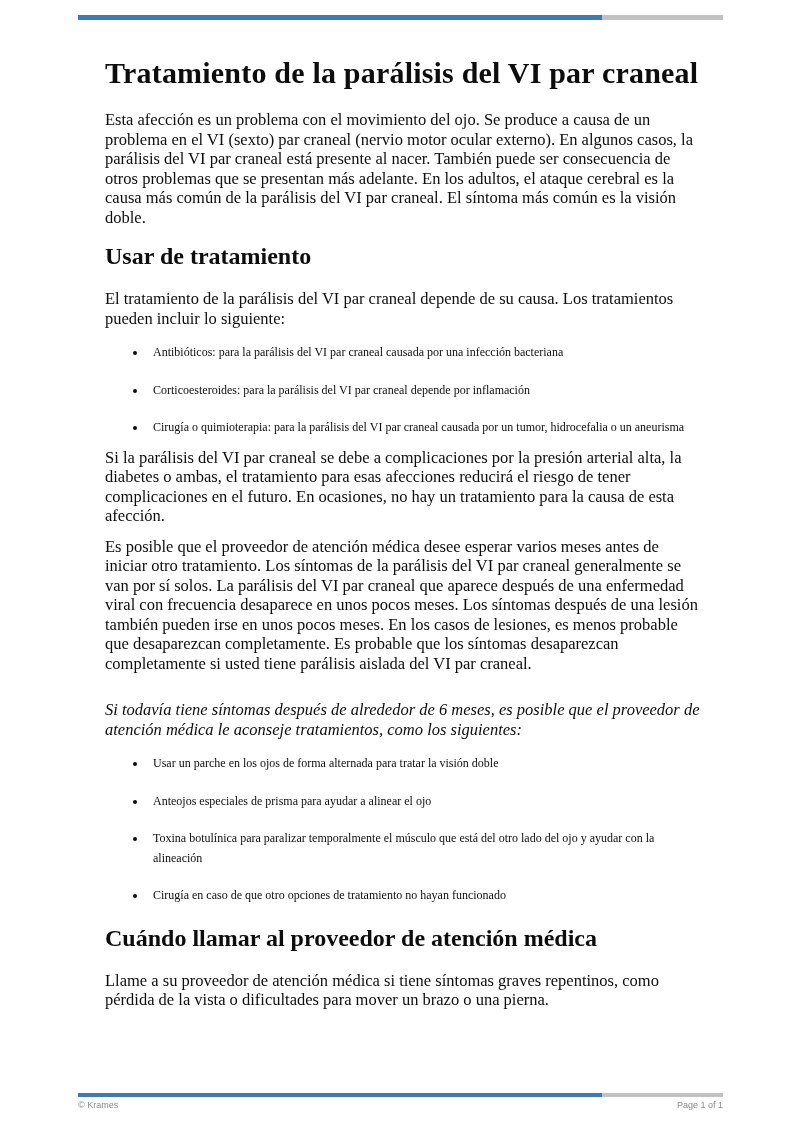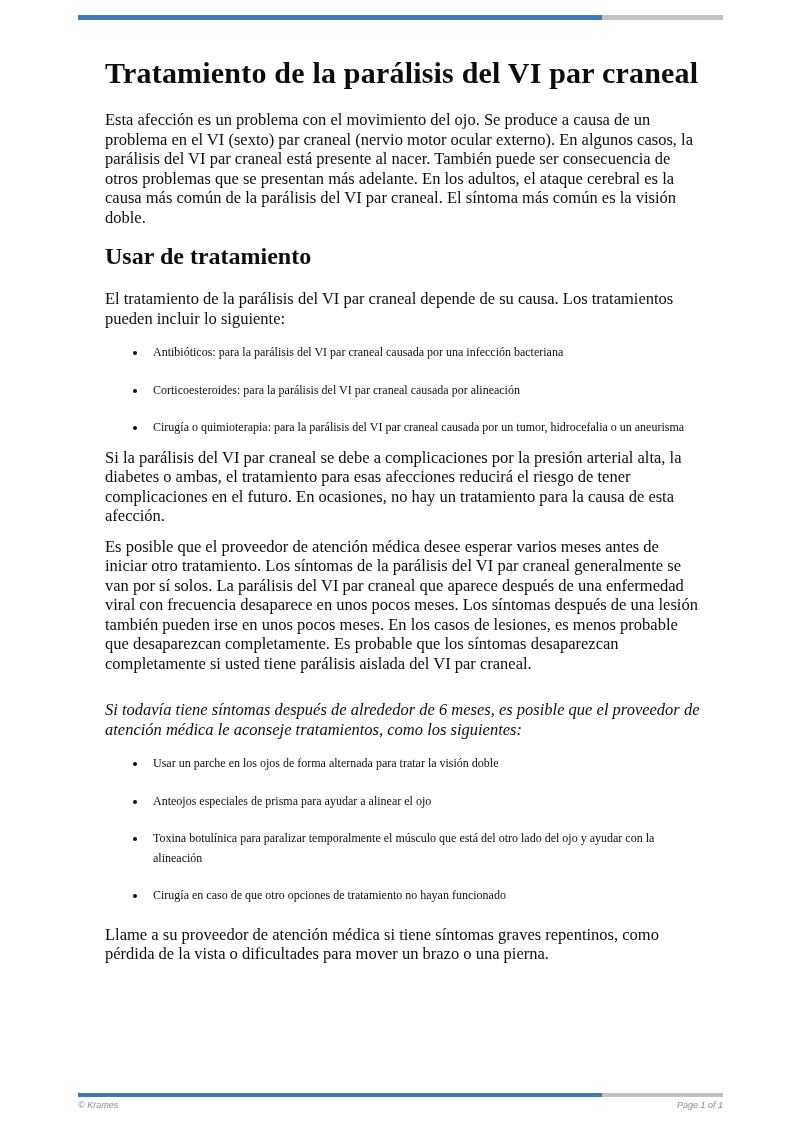--- a/index.html
+++ b/index.html
@@ -72,21 +72,20 @@
   }
   .footer-row {
     margin-left: 78px;
     width: 645px;
     display: flex;
     justify-content: space-between;
     margin-top: 3px;
   }
   .footer-text {
     font-family: "Liberation Sans", sans-serif;
-    font-style: italic;
     font-size: 9px;
     color: #8A8A8A;
   }
 </style>
 </head>
 <body>
 
 <div class="page">
 
   <div class="rule rule-top">
@@ -99,37 +98,38 @@
     <h1 class="doc-title">Tratamiento de la parálisis del VI par craneal</h1>
 
     <p class="body-text">Esta afección es un problema con el movimiento del ojo. Se produce a causa de un problema en el VI (sexto) par craneal (nervio motor ocular externo). En algunos casos, la parálisis del VI par craneal está presente al nacer. También puede ser consecuencia de otros problemas que se presentan más adelante. En los adultos, el ataque cerebral es la causa más común de la parálisis del VI par craneal. El síntoma más común es la visión doble.</p>
 
     <h2 class="section-heading">Usar de tratamiento</h2>
 
     <p class="body-text">El tratamiento de la parálisis del VI par craneal depende de su causa. Los tratamientos pueden incluir lo siguiente:</p>
 
     <ul class="bullet-list">
       <li>Antibióticos: para la parálisis del VI par craneal causada por una infección bacteriana</li>
-      <li>Corticoesteroides: para la parálisis del VI par craneal causada por alineación</li>
+      <li>Corticoesteroides: para la parálisis del VI par craneal depende por inflamación</li>
       <li>Cirugía o quimioterapia: para la parálisis del VI par craneal causada por un tumor, hidrocefalia o un aneurisma</li>
     </ul>
 
     <p class="body-text" style="margin-top:10px;">Si la parálisis del VI par craneal se debe a complicaciones por la presión arterial alta, la diabetes o ambas, el tratamiento para esas afecciones reducirá el riesgo de tener complicaciones en el futuro. En ocasiones, no hay un tratamiento para la causa de esta afección.</p>
 
     <p class="body-text" style="margin-top:11px;">Es posible que el proveedor de atención médica desee esperar varios meses antes de iniciar otro tratamiento. Los síntomas de la parálisis del VI par craneal generalmente se van por sí solos. La parálisis del VI par craneal que aparece después de una enfermedad viral con frecuencia desaparece en unos pocos meses. Los síntomas después de una lesión también pueden irse en unos pocos meses. En los casos de lesiones, es menos probable que desaparezcan completamente. Es probable que los síntomas desaparezcan completamente si usted tiene parálisis aislada del VI par craneal.</p>
 
     <p class="body-text" style="margin-top:27px;font-style:italic;">Si todavía tiene síntomas después de alrededor de 6 meses, es posible que el proveedor de atención médica le aconseje tratamientos, como los siguientes:</p>
 
     <ul class="bullet-list">
       <li>Usar un parche en los ojos de forma alternada para tratar la visión doble</li>
       <li>Anteojos especiales de prisma para ayudar a alinear el ojo</li>
       <li>Toxina botulínica para paralizar temporalmente el músculo que está del otro lado del ojo y ayudar con la alineación</li>
       <li>Cirugía en caso de que otro opciones de tratamiento no hayan funcionado</li>
     </ul>
 
+    <h2 class="section-heading" style="margin-top:18px;">Cuándo llamar al proveedor de atención médica</h2>
 
     <p class="body-text">Llame a su proveedor de atención médica si tiene síntomas graves repentinos, como pérdida de la vista o dificultades para mover un brazo o una pierna.</p>
 
   </div>
 
   <div class="footer">
     <div class="rule rule-footer">
       <div class="seg-blue"></div>
       <div class="seg-gray"></div>
     </div>

